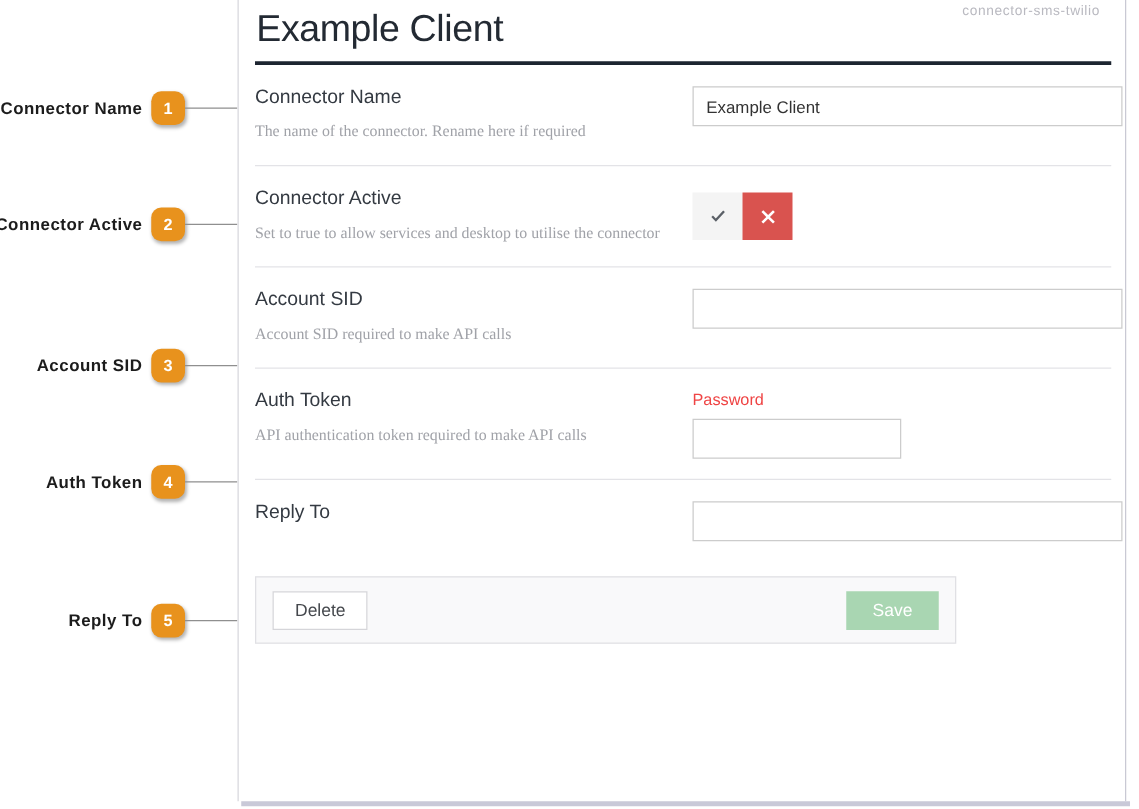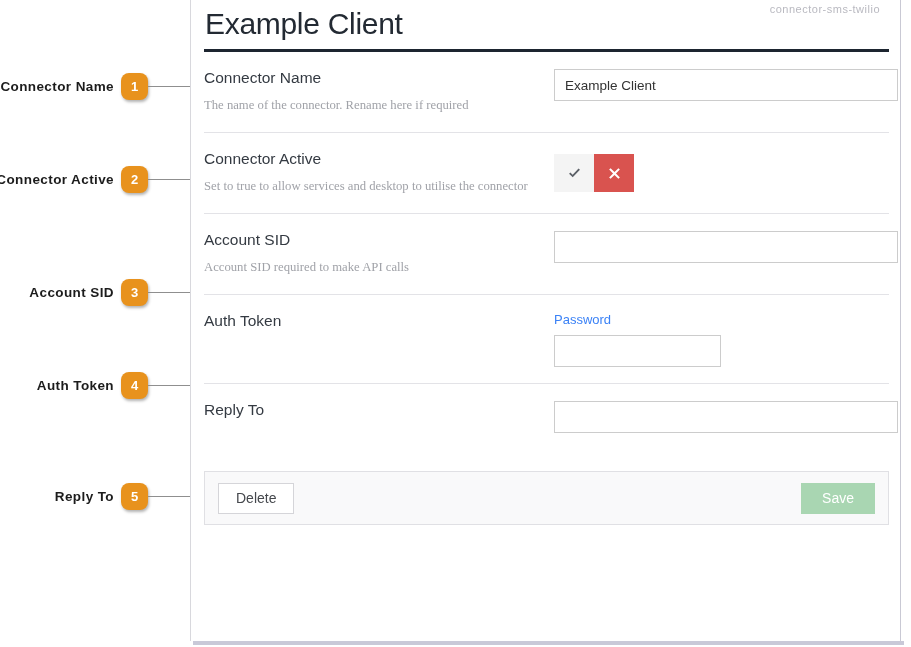--- a/index.html
+++ b/index.html
@@ -167,21 +167,21 @@
     outline: none;
   }
   .text-input.wide { width: 344px; }
   .dual-fields {
     display: flex;
     gap: 24px;
   }
   .field-group { display: flex; flex-direction: column; }
   .field-label {
     font-size: 13px;
-    color: #3b82f6;
+    color: #ef4444;
     margin-bottom: 7px;
     line-height: 16px;
   }
   .text-input.half { width: 167px; }
 
   
   .bool-toggle {
     display: flex;
     height: 38px;
     margin-top: 4px;
@@ -202,22 +202,22 @@
     color: #5b6067;
   }
   .bool-btn.no {
     background: #d9534f;
     color: #ffffff;
     font-weight: bold;
   }
 
   
   #form-footer {
-    margin: 22px 5px 0 5px;
-    width: 685px;
+    margin: 12px 5px 0 5px;
+    width: 561px;
     box-sizing: border-box;
     border: 1px solid #e0e0e4;
     background: #f9f9fa;
     height: 54px;
     display: flex;
     align-items: center;
     justify-content: space-between;
     padding: 0 13px;
   }
   #delete-button {
@@ -326,20 +326,21 @@
         <div class="row-desc">Account SID required to make API calls</div>
       </div>
       <div class="row-right">
         <input class="text-input wide" type="text" value="" style="">
       </div>
     </div>
 
     <div class="form-row">
       <div class="row-left">
         <div class="row-label">Auth Token</div>
+        <div class="row-desc">API authentication token required to make API calls</div>
       </div>
       <div class="row-right">
         <div class="dual-fields">
           <div class="field-group">
             <span class="field-label">Password</span>
             <input class="text-input half" type="password" value="" style="">
           </div>
         </div>
       </div>
     </div>

